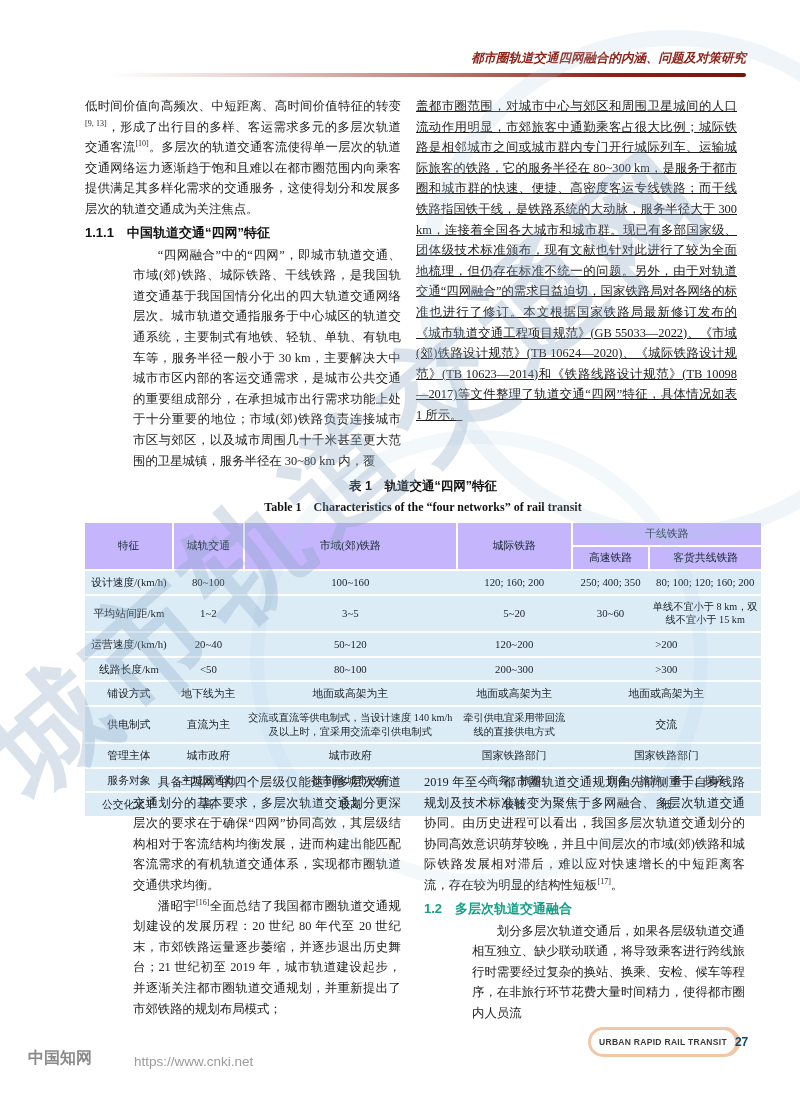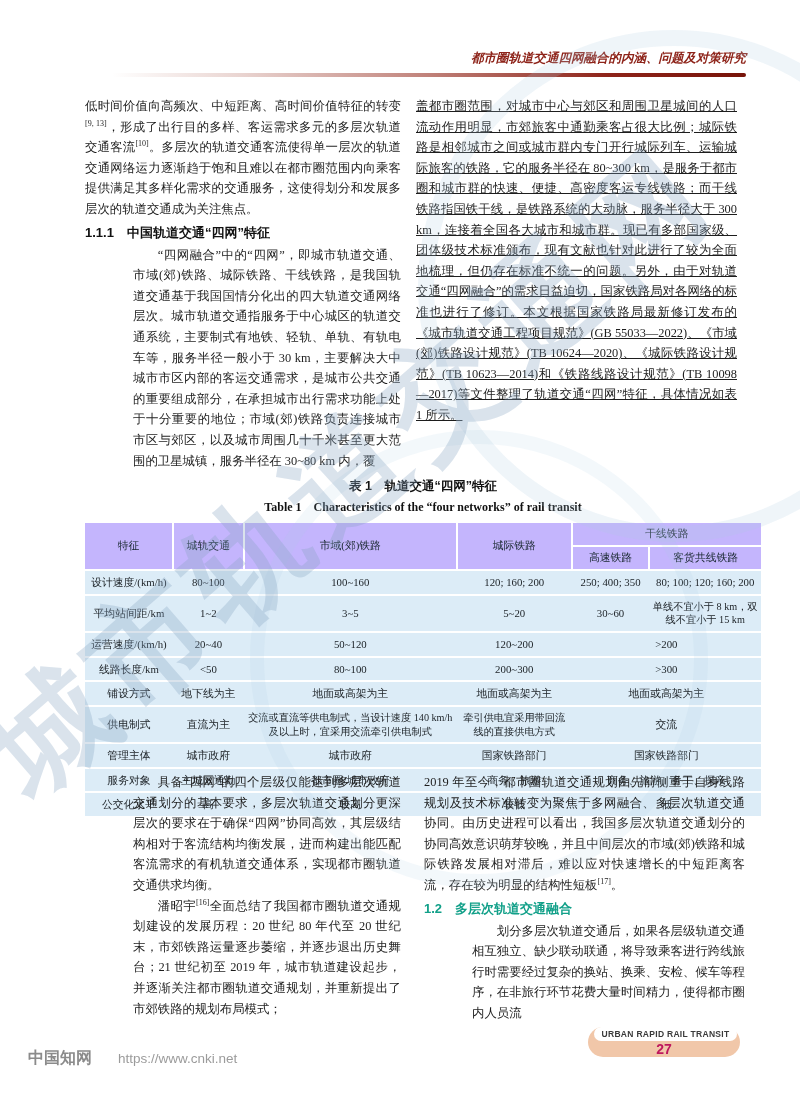--- a/index.html
+++ b/index.html
@@ -46,36 +46,36 @@
     background:#c4b5fd; font-weight:normal; color:#17262e;
     border-left:2px solid #fff; border-bottom:2px solid #fff; padding:4px 2px;
   }
   thead tr:first-child th:first-child { border-left:none; }
   tbody td {
     background:#dcecf7; border-bottom:2px solid #fff; padding:4px 3px;
     text-align:center; color:#20262b; line-height:1.35;
   }
   td.small { font-size:10.2px; }
   
-  .footer { position:absolute; left:28px; top:1048px; display:flex; gap:26px; align-items:center; }
+  .footer { position:absolute; left:28px; top:1048px; display:flex; gap:42px; align-items:flex-end; }
   .cnki-name { font-size:16px; color:#8b8b8b; font-family:"Liberation Sans",sans-serif; font-weight:600; }
   .cnki-url  { font-size:13.5px; color:#9b9b9b; font-family:"Liberation Sans",sans-serif; cursor:pointer; }
   .badge {
     position:absolute; left:588px; top:1027px; width:152px; height:30px;
-    background:#f1c7a9; border-radius:15px; display:flex; align-items:center;flex-direction:column;
+    background:#f1c7a9; border-radius:15px; display:flex; align-items:center;
   }
   .badge-inner {
     background:#fff; border-radius:12px; height:24px; margin-left:3px;
     padding:0 8px; display:flex; align-items:center;
     font-family:"Liberation Sans",sans-serif; font-size:8.5px; font-weight:bold;
     color:#3a3a3a; letter-spacing:0.3px; white-space:nowrap;
   }
   .badge-num {
     flex:1; font-family:"Liberation Sans",sans-serif;
-    font-weight:bold; font-size:14px; color:#be185d;
+    font-weight:bold; font-size:12px; color:#0c4a6e;
   }
   
   .watermark {
     position:absolute; left:6px; top:690px; font-family:"DejaVu Sans",sans-serif;
     font-size:120px; font-weight:bold; color:rgba(132,162,192,0.30);
     transform:rotate(-41deg); transform-origin:0 50%; white-space:nowrap;
     letter-spacing:10px; z-index:9; pointer-events:none;
   }
   .wm-circle {
     position:absolute; border-radius:50%; z-index:8; pointer-events:none;

